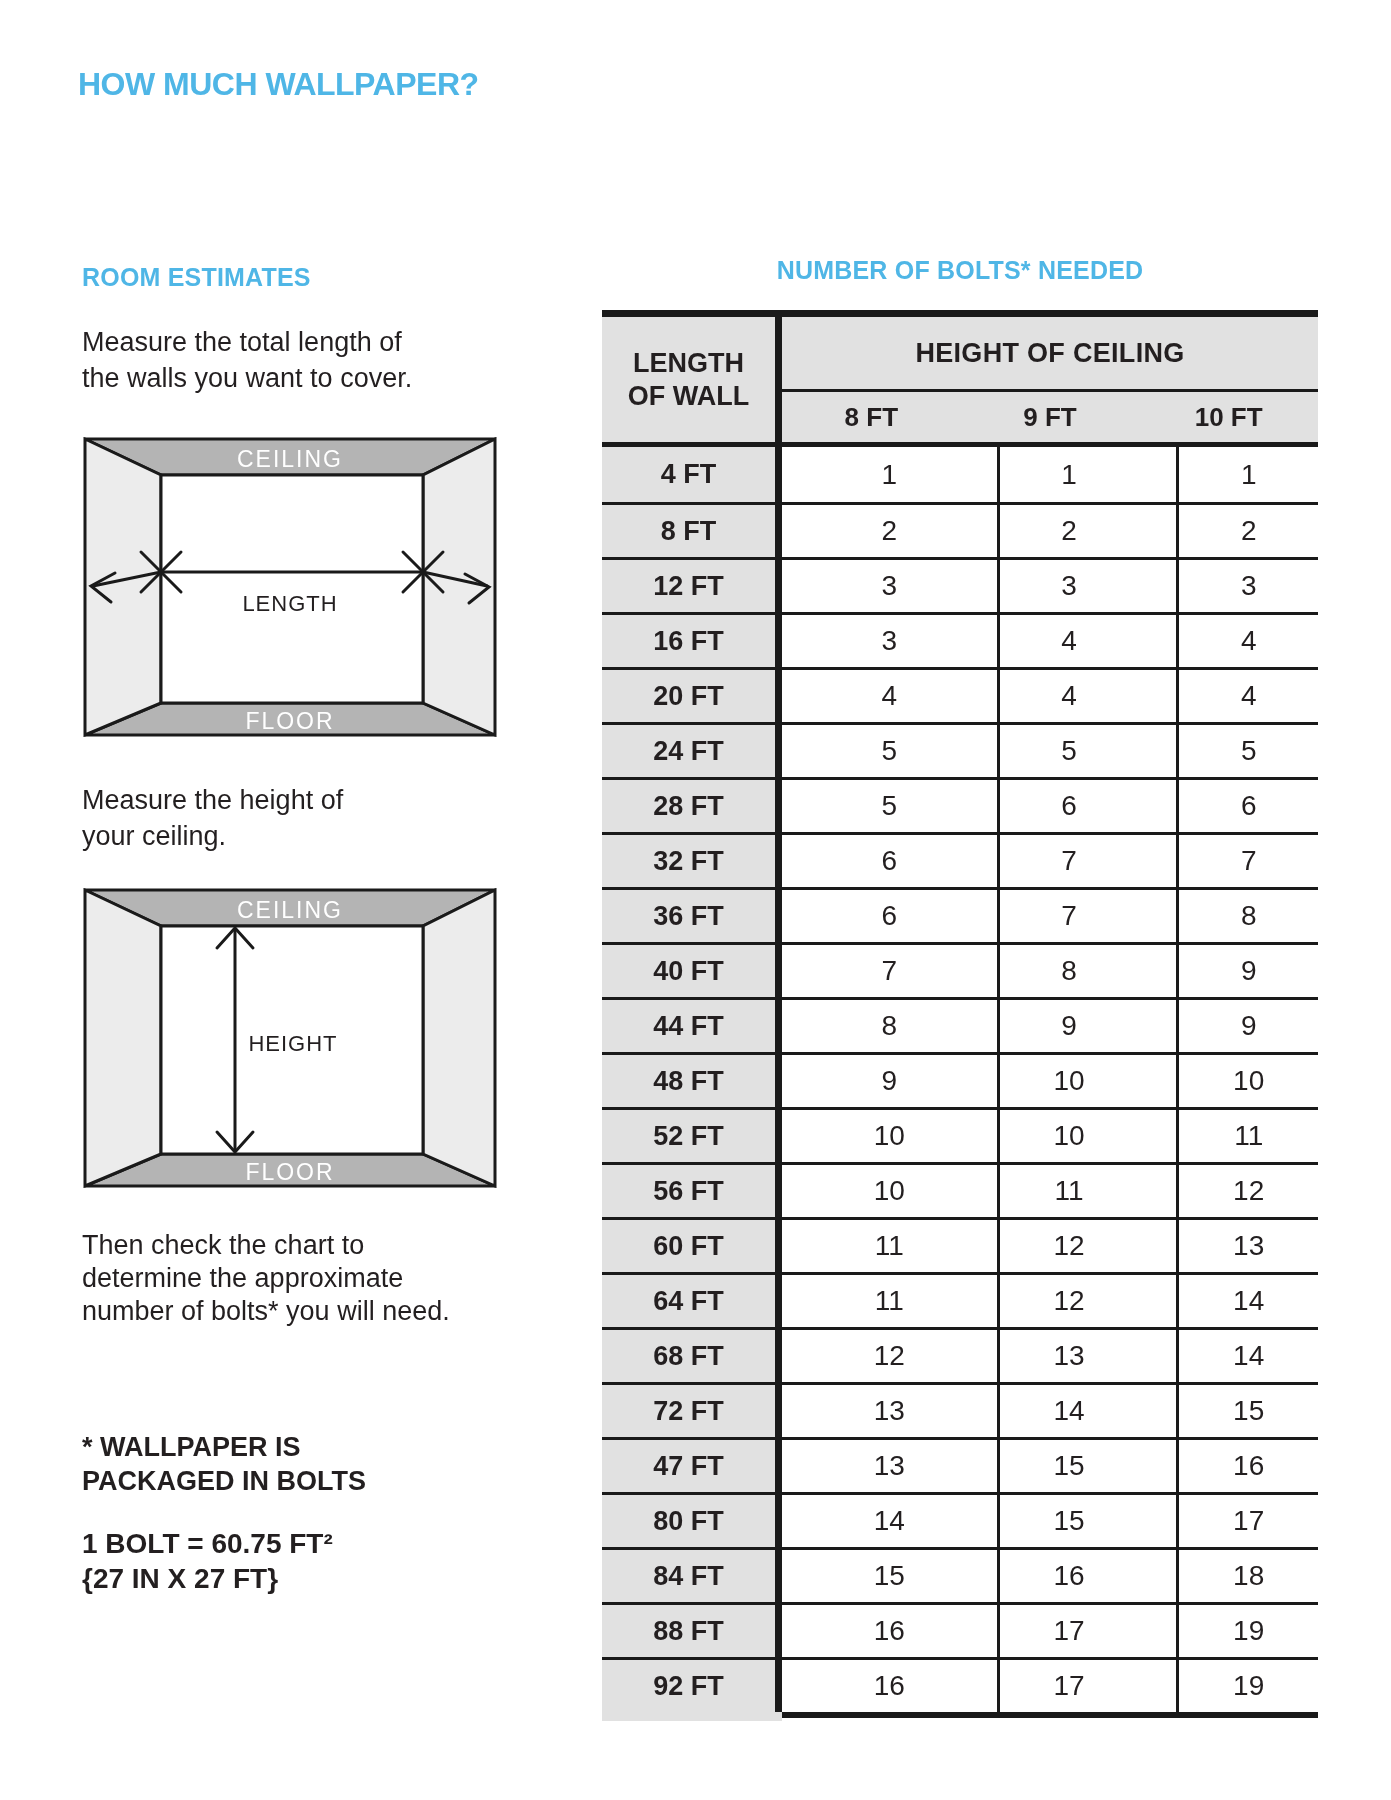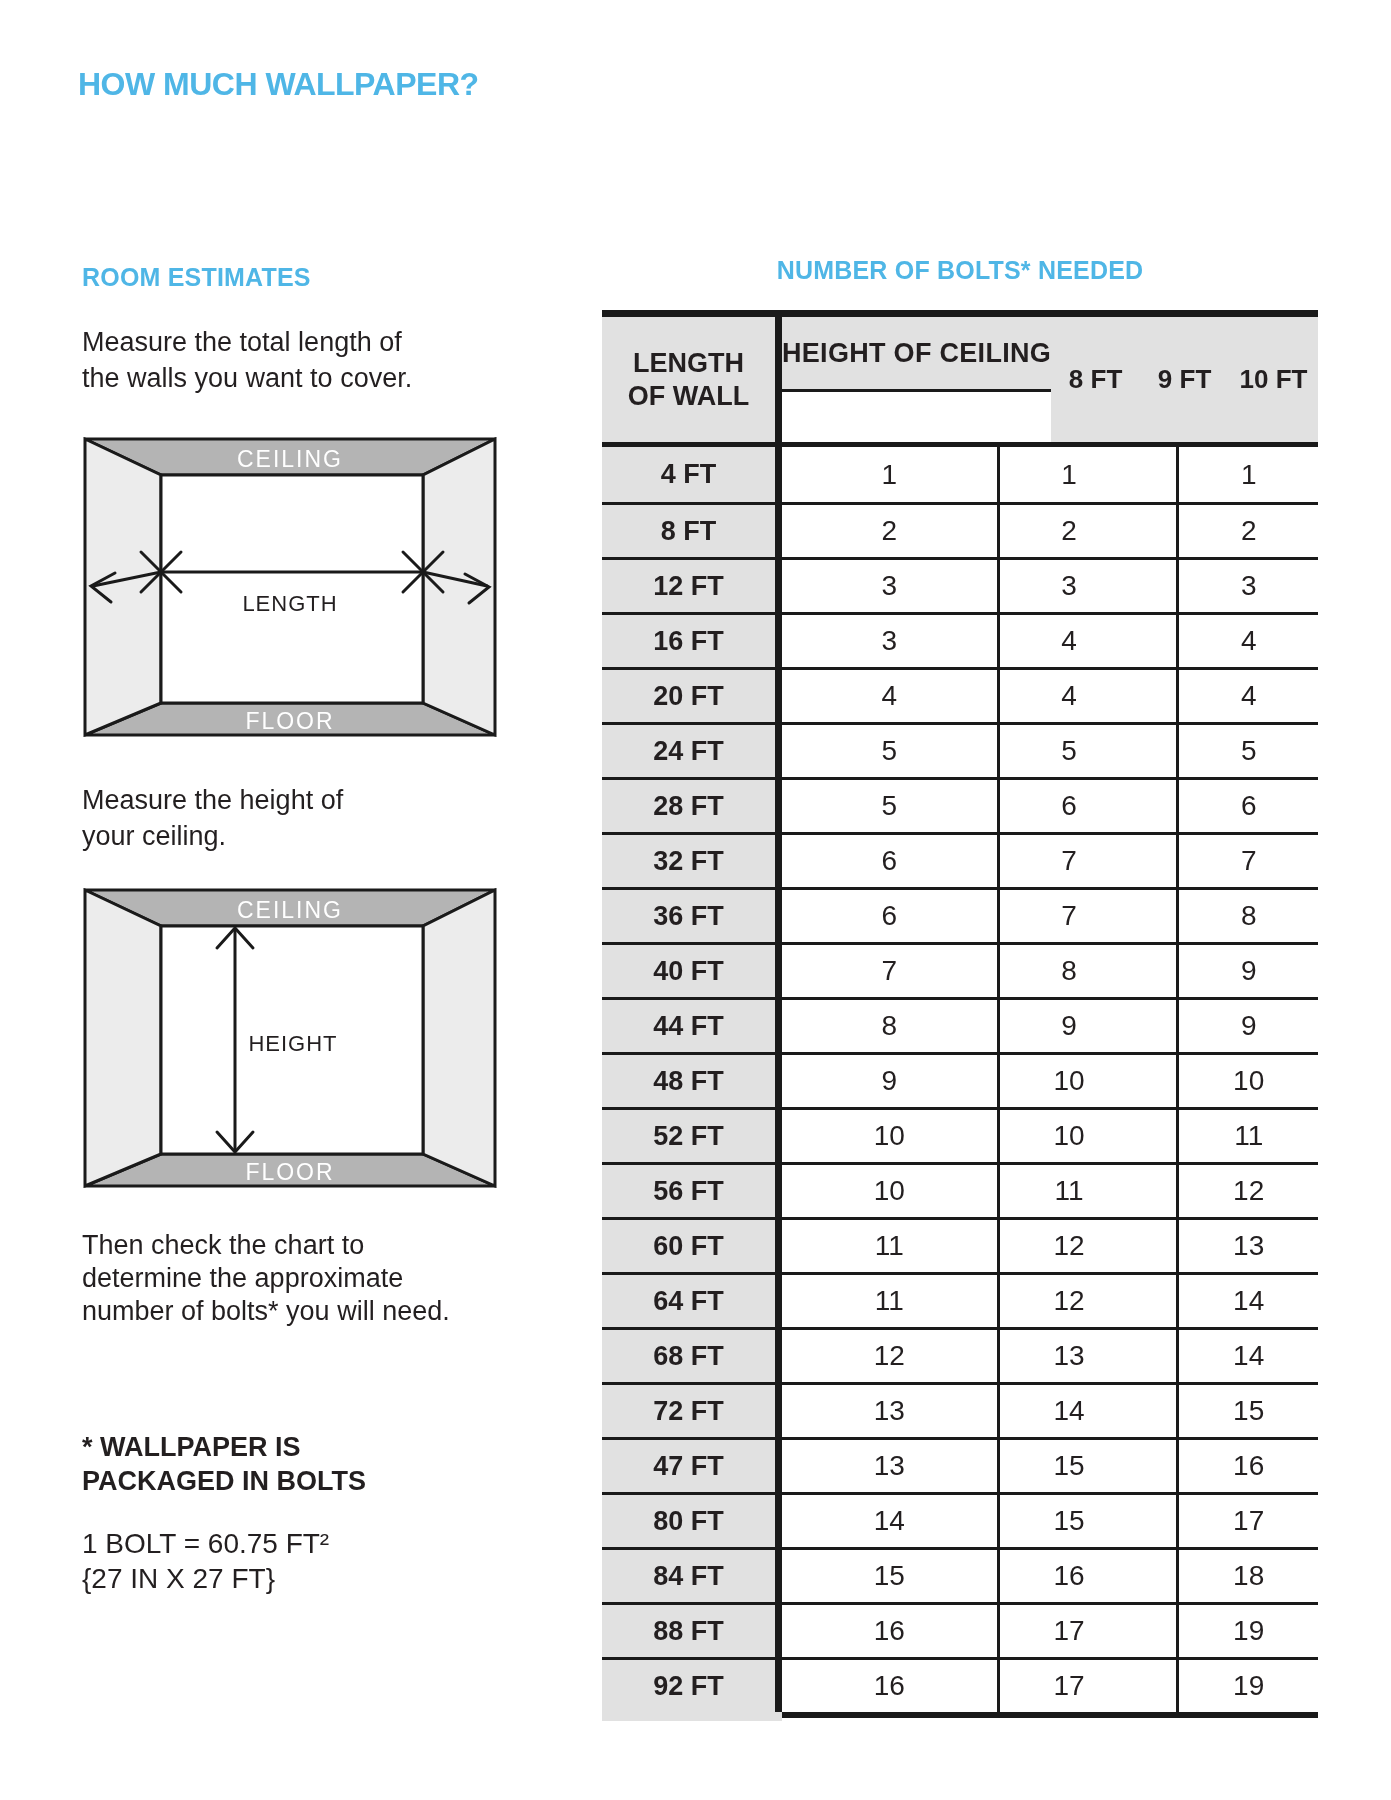--- a/index.html
+++ b/index.html
@@ -19,42 +19,42 @@
 
   #main-title{left:78px;top:66px;font-size:32px;font-weight:bold;color:var(--accent);letter-spacing:-.5px;}
   .section-heading{font-size:25px;font-weight:bold;color:var(--accent);letter-spacing:.2px;}
   #room-estimates-heading{left:82px;top:263px;}
   .para{font-size:27px;line-height:36px;color:var(--ink);}
   #step1{left:82px;top:324px;}
   #step2{left:82px;top:782px;}
   #step3{left:82px;top:1229px;line-height:33px;}
   #footnote{left:82px;top:1430px;font-size:27px;font-weight:bold;line-height:34px;}
   #footnote .indent{}
-  #bolt-note{left:82px;top:1526px;font-size:28px;font-weight:normal;line-height:35px;}
+  #bolt-note{left:82px;top:1526px;font-size:28px;font-weight:bold;line-height:35px;}
 
   .diagram{width:414px;height:300px;}
   #diagram1{left:83px;top:437px;}
   #diagram2{left:83px;top:888px;}
   .svg-ceilfloor{fill:var(--dark-gray);stroke:var(--line);stroke-width:3;}
   .svg-wall{fill:var(--wall-gray);stroke:var(--line);stroke-width:3;}
   .svg-back{fill:#ffffff;stroke:var(--line);stroke-width:3;}
   .svg-arrow{fill:none;stroke:var(--line);stroke-width:3;stroke-linecap:round;}
   .lbl-white{fill:#ffffff;font-size:23px;letter-spacing:2px;font-family:"Liberation Sans",sans-serif;}
   .lbl-dark{fill:var(--ink);font-size:22px;letter-spacing:1px;font-family:"Liberation Sans",sans-serif;}
 
   #table-title{left:602px;top:256px;width:716px;text-align:center;}
   #bolts-table{left:602px;top:310px;width:716px;}
   .t-topbar{height:7px;background:var(--line);}
   .t-header{display:flex;height:125px;}
   .t-corner{
     width:180px;background:var(--cell-gray);border-right:7px solid var(--line);
     display:flex;flex-direction:column;align-items:center;justify-content:center;
     font-size:27px;font-weight:bold;line-height:33px;text-align:center;
   }
-  .t-right{flex:1 1 0;display:flex;}
+  .t-right{flex:1 1 0;display:flex;flex-direction:column;}
   .t-group{
     height:75px;background:var(--cell-gray);border-bottom:3px solid var(--line);
     display:flex;align-items:center;justify-content:center;font-size:27px;font-weight:bold;letter-spacing:.3px;
   }
   .t-cols{flex:1 1 0;display:flex;background:var(--cell-gray);}
   .t-col-h{flex:1 1 0;display:flex;align-items:center;justify-content:center;font-size:26px;font-weight:bold;}
   .t-thick{height:5px;background:var(--line);}
   .trow{display:flex;height:55px;border-top:3px solid var(--line);gap:38px;}
   .trow.first{border-top:none;}
   .tlabel{

